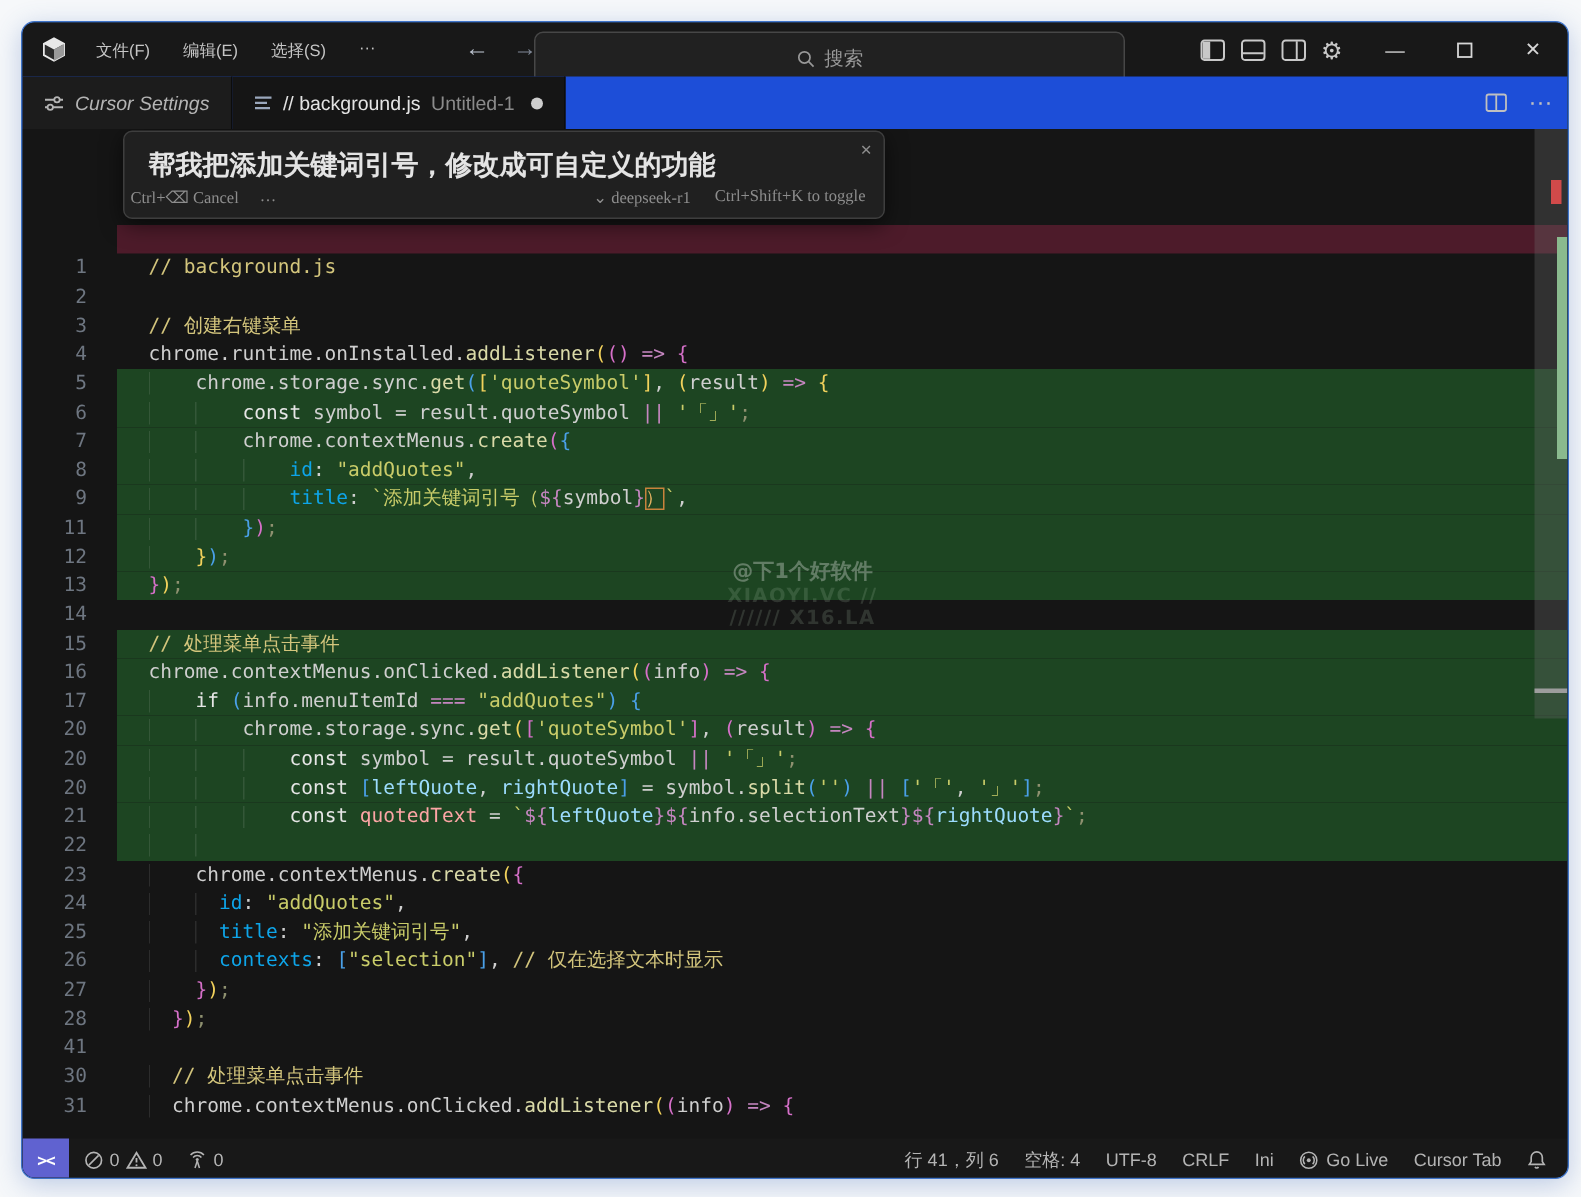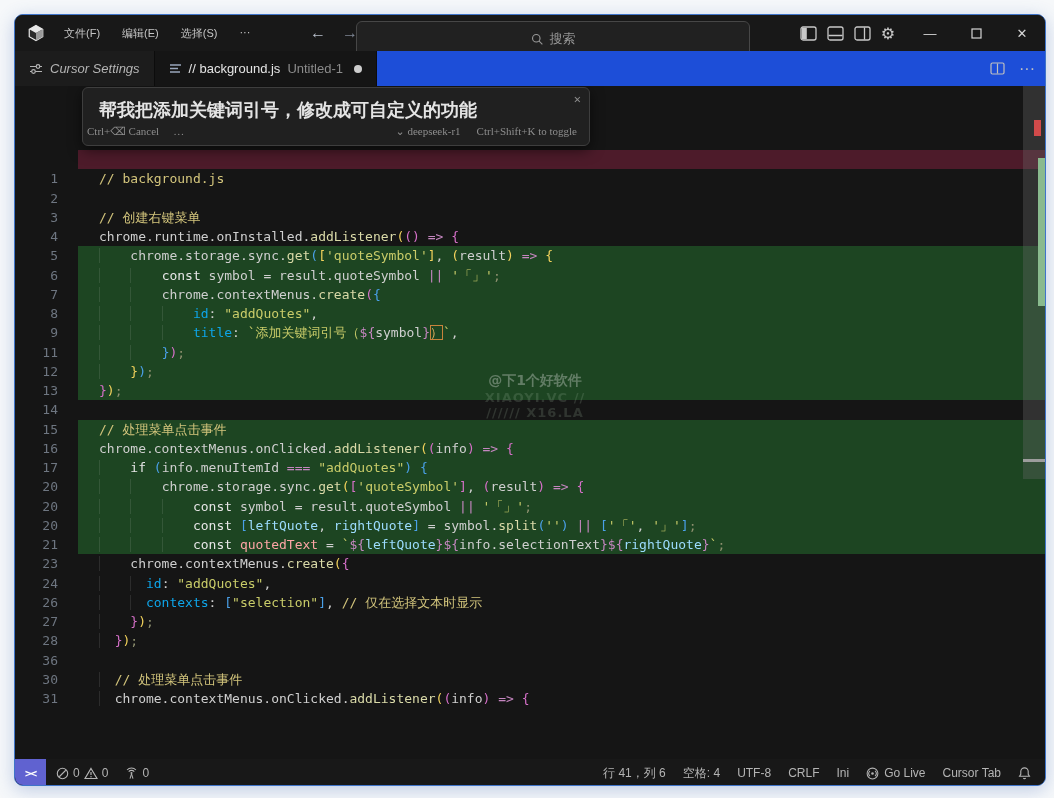--- a/index.html
+++ b/index.html
@@ -259,42 +259,50 @@
           <div class="lc"><span class="ig">    </span><span class="ig">    </span><span class="ig">    </span><span class="t-kw">const</span><span class="t-pl"> symbol = result.quoteSymbol </span><span class="t-op">||</span><span class="t-pl"> </span><span class="t-st">'「」'</span><span class="t-sm">;</span></div>
         </div>
         <div class="row add">
           <div class="ln">20</div>
           <div class="lc"><span class="ig">    </span><span class="ig">    </span><span class="ig">    </span><span class="t-kw">const</span><span class="t-pl"> </span><span class="t-b3">[</span><span class="t-vb">leftQuote</span><span class="t-pl">, </span><span class="t-vb">rightQuote</span><span class="t-b3">]</span><span class="t-pl"> = symbol.</span><span class="t-fn">split</span><span class="t-b3">(</span><span class="t-st">''</span><span class="t-b3">)</span><span class="t-pl"> </span><span class="t-op">||</span><span class="t-pl"> </span><span class="t-b3">[</span><span class="t-st">'「'</span><span class="t-pl">, </span><span class="t-st">'」'</span><span class="t-b3">]</span><span class="t-sm">;</span></div>
         </div>
         <div class="row add">
           <div class="ln">21</div>
           <div class="lc"><span class="ig">    </span><span class="ig">    </span><span class="ig">    </span><span class="t-kw">const</span><span class="t-pl"> </span><span class="t-vt">quotedText</span><span class="t-pl"> = </span><span class="t-st">`</span><span class="t-ip">${</span><span class="t-vb">leftQuote</span><span class="t-ip">}</span><span class="t-ip">${</span><span class="t-pl">info.selectionText</span><span class="t-ip">}</span><span class="t-ip">${</span><span class="t-vb">rightQuote</span><span class="t-ip">}</span><span class="t-st">`</span><span class="t-sm">;</span></div>
         </div>
+        <div class="row add">
+          <div class="ln">22</div>
+          <div class="lc"><span class="ig">    </span><span class="ig">    </span></div>
+        </div>
         <div class="row">
           <div class="ln">23</div>
           <div class="lc"><span class="ig">    </span><span class="t-pl">chrome.contextMenus.</span><span class="t-fn">create</span><span class="t-b1">(</span><span class="t-b2">{</span></div>
         </div>
         <div class="row">
           <div class="ln">24</div>
           <div class="lc"><span class="ig">    </span><span class="ig">  </span><span class="t-pr">id</span><span class="t-pl">: </span><span class="t-st">"addQuotes"</span><span class="t-pl">,</span></div>
         </div>
         <div class="row">
+          <div class="ln">25</div>
+          <div class="lc"><span class="ig">    </span><span class="ig">  </span><span class="t-pr">title</span><span class="t-pl">: </span><span class="t-st">"添加关键词引号"</span><span class="t-pl">,</span></div>
+        </div>
+        <div class="row">
           <div class="ln">26</div>
           <div class="lc"><span class="ig">    </span><span class="ig">  </span><span class="t-pr">contexts</span><span class="t-pl">: </span><span class="t-b3">[</span><span class="t-st">"selection"</span><span class="t-b3">]</span><span class="t-pl">, </span><span class="t-cm">// 仅在选择文本时显示</span></div>
         </div>
         <div class="row">
           <div class="ln">27</div>
           <div class="lc"><span class="ig">    </span><span class="t-b2">}</span><span class="t-b1">)</span><span class="t-sm">;</span></div>
         </div>
         <div class="row">
           <div class="ln">28</div>
           <div class="lc"><span class="ig">  </span><span class="t-b2">}</span><span class="t-b1">)</span><span class="t-sm">;</span></div>
         </div>
         <div class="row">
-          <div class="ln">36</div>
+          <div class="ln">41</div>
           <div class="lc"></div>
         </div>
         <div class="row">
           <div class="ln">30</div>
           <div class="lc"><span class="ig">  </span><span class="t-cm">// 处理菜单点击事件</span></div>
         </div>
         <div class="row">
           <div class="ln">31</div>
           <div class="lc"><span class="ig">  </span><span class="t-pl">chrome.contextMenus.onClicked.</span><span class="t-fn">addListener</span><span class="t-b1">(</span><span class="t-b2">(</span><span class="t-pl">info</span><span class="t-b2">)</span><span class="t-pl"> </span><span class="t-op">=&gt;</span><span class="t-pl"> </span><span class="t-b2">{</span></div>
         </div>

